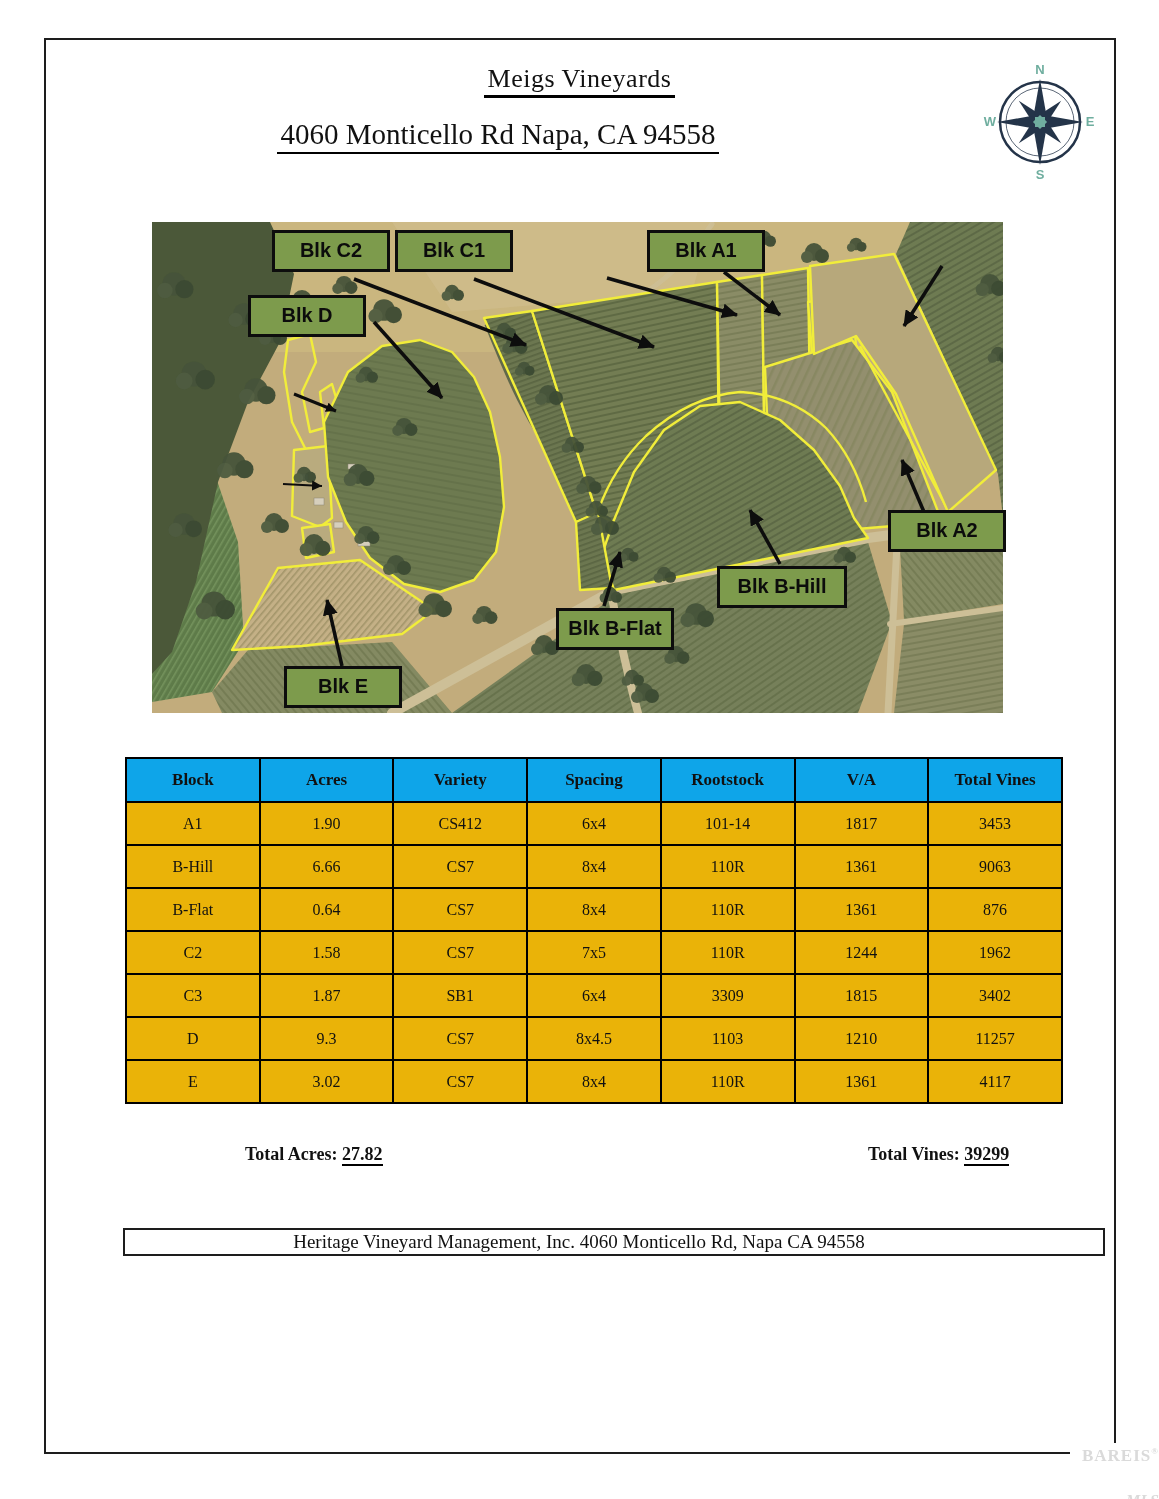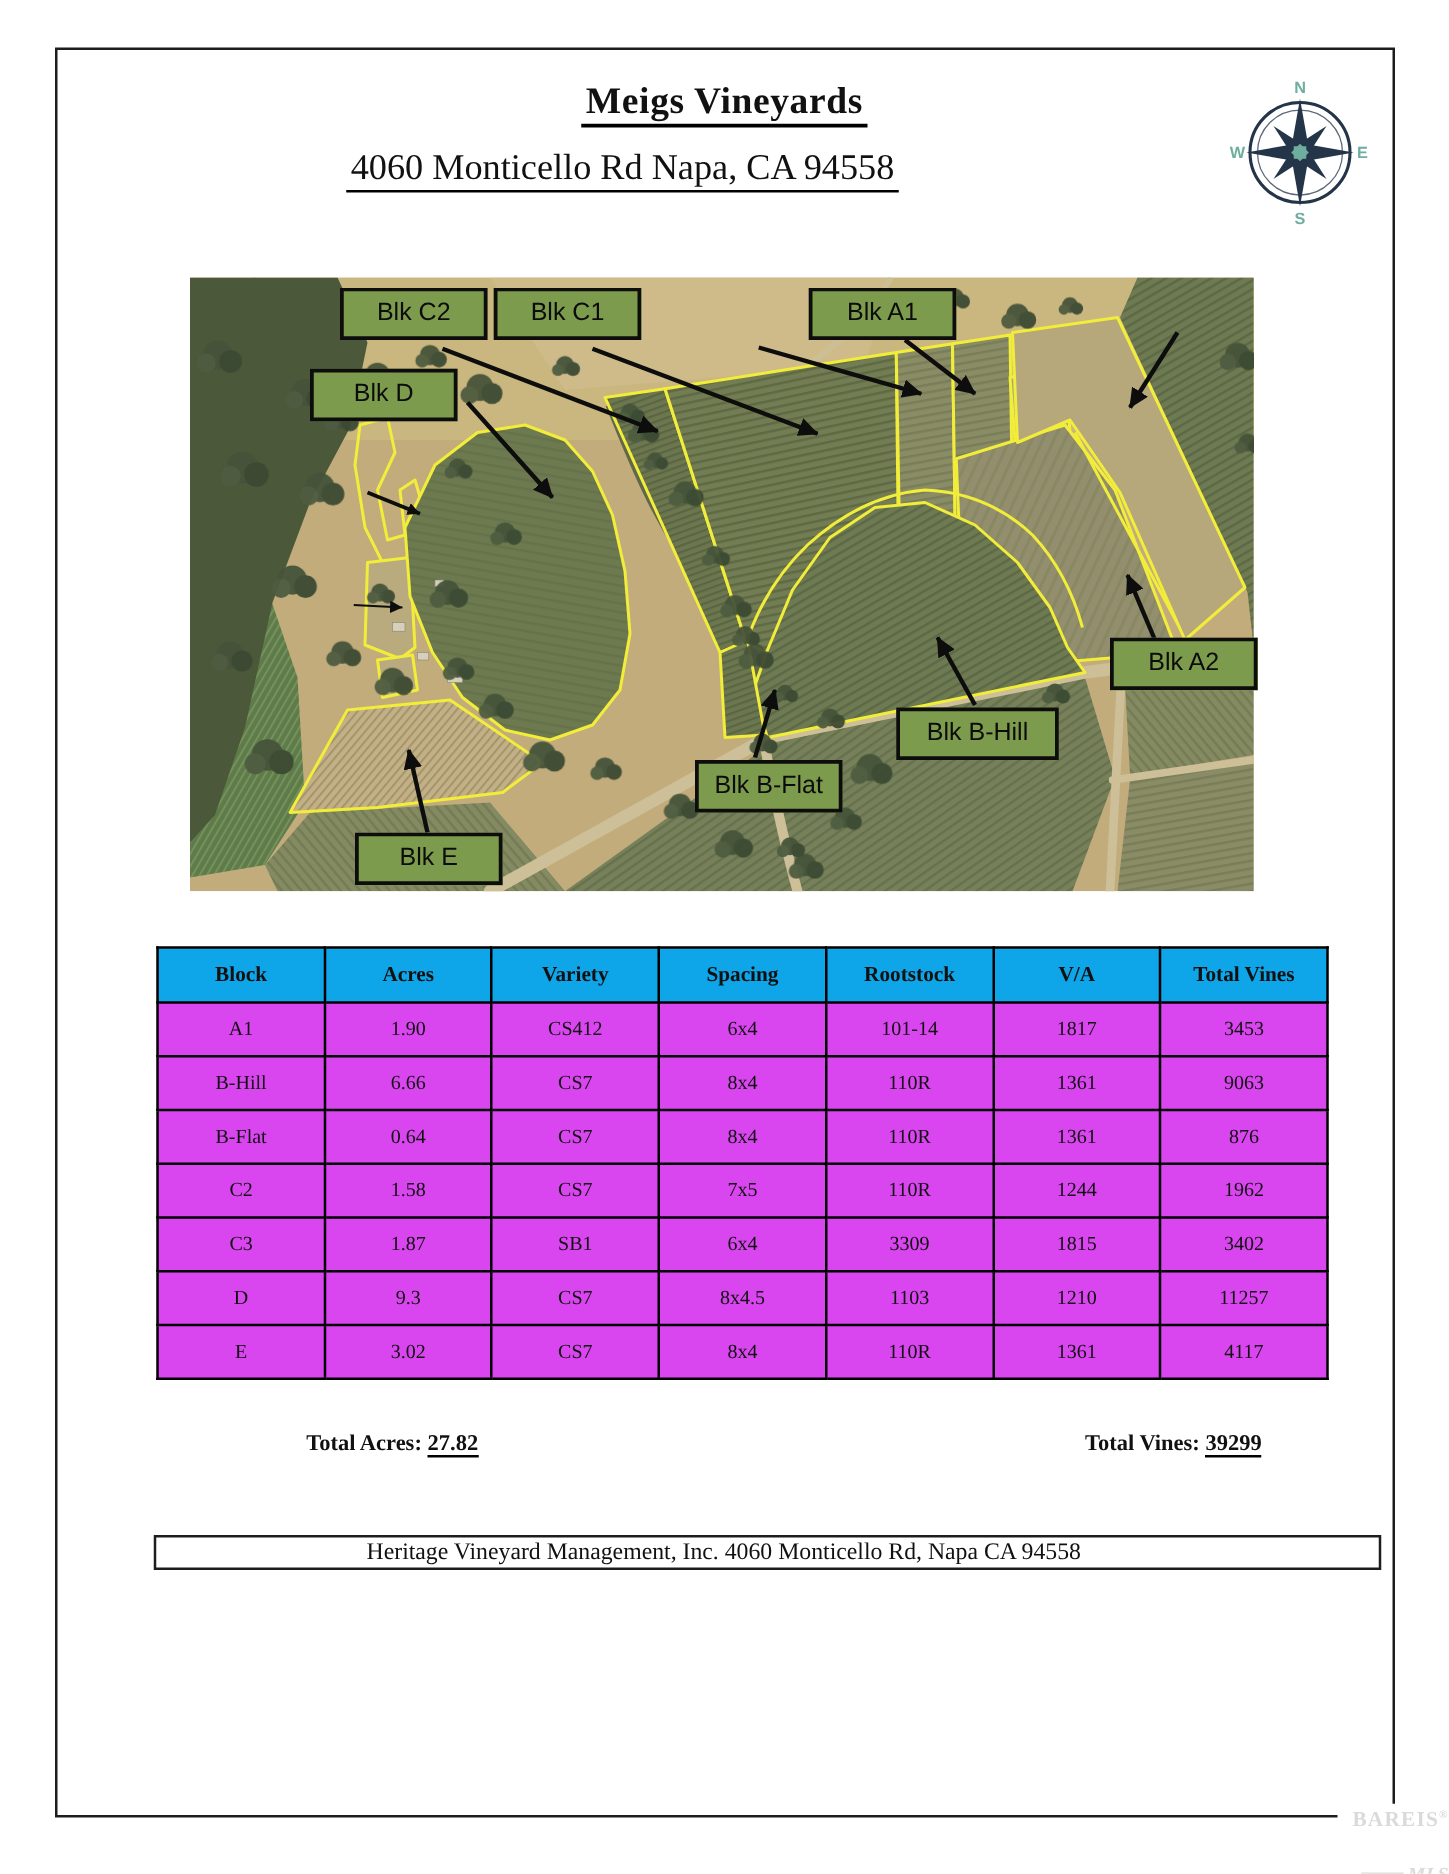--- a/index.html
+++ b/index.html
@@ -2,38 +2,38 @@
 <html><head>
 <meta charset="utf-8">
 <style>
   html,body{margin:0;padding:0;background:#ffffff;}
   body{width:1159px;height:1499px;position:relative;overflow:hidden;
        font-family:"Liberation Serif", serif;color:#111;}
   .abs{position:absolute;}
   #page-border{left:44px;top:38px;width:1068px;height:1412px;
        border:2px solid #1d1d1d;}
   #title{left:0;top:64px;width:1159px;text-align:center;}
-  #title span{display:inline-block;font-size:30px;font-weight:bold;
+  #title span{display:inline-block;font-size:26px;font-weight:normal;
        border-bottom:3px solid #000;padding:0 4px 1px 4px;letter-spacing:.5px;}
   #address{left:0;top:118px;width:996px;text-align:center;}
   #address span{display:inline-block;font-size:29px;border-bottom:2px solid #000;
        padding:0 4px 1px 4px;}
   #compass{left:980px;top:58px;width:120px;height:122px;}
-  #map{left:152px;top:222px;width:978px;height:491px;}
+  #map{left:152px;top:222px;width:978px;height:491px;font-weight:bold;}
   #map svg{display:block;}
   .map-label{position:absolute;width:112px;height:36px;background:#7d9b4c;
        border:3px solid #0d0d0d;color:#0c0c0c;text-align:center;line-height:35px;
        font-family:"Liberation Sans", sans-serif;font-size:20px;}
   table{border-collapse:collapse;table-layout:fixed;
        font-family:"Liberation Serif", serif;}
   #block-table{left:125px;top:757px;width:938px;}
   #block-table th{border:2px solid #000;height:40px;font-size:17px;
        font-weight:bold;text-align:center;background:#0ea5e9;}
   #block-table td{border:2px solid #000;height:39px;font-size:16px;
-       text-align:center;background:#d946ef;}
+       text-align:center;background:#eab308;}
   .totals{position:absolute;top:1144px;font-size:18px;font-weight:bold;}
   .totals .val{border-bottom:2px solid #000;padding-bottom:0px;}
   #total-acres{left:245px;}
   #total-vines{left:868px;}
   #footer-box{left:123px;top:1228px;width:908px;height:24px;
        border:2px solid #1d1d1d;font-size:19px;line-height:24px;
        text-align:center;padding-right:70px;}
   #watermark{left:1070px;top:1443px;width:89px;height:46px;background:#fff;
        color:#dadada;font-family:"Liberation Serif", serif;text-align:right;
        line-height:1.0;padding-top:4px;}

